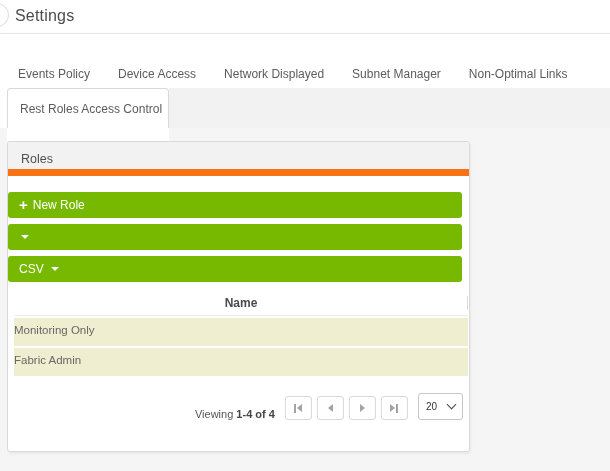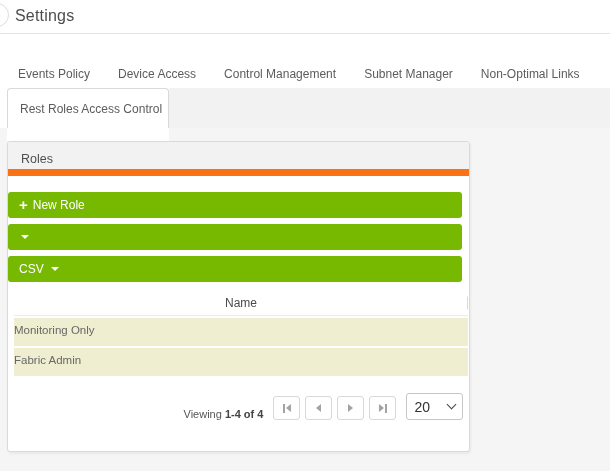--- a/index.html
+++ b/index.html
@@ -77,21 +77,21 @@
   .plus-icon::before { content:'+'; font-size:15px; font-weight:700; line-height:1; }
   .caret-down {
     width:0; height:0; margin-left:2px;
     border-left:4px solid transparent; border-right:4px solid transparent;
     border-top:4.5px solid #ffffff;
   }
   .table { margin-left:6px; margin-top:8px; width:454px; }
   .thead {
     position:relative; height:26px;
     display:flex; align-items:center; justify-content:center;
-    font-size:12px; font-weight:400; color:#4a4a4a;
+    font-size:12px; font-weight:700; color:#4a4a4a;
     border-bottom:1px solid #ececec;
   }
   .filter-row {
     position:relative; height:28px;
     display:flex; align-items:center;
     border-bottom:2px solid #a9cc40;
   }
   .filter-row input {
     width:432px; height:18px;
     border:1px solid #cccccc; border-radius:9px;
@@ -124,43 +124,43 @@
     background:#fff; border:1px solid #d9d9d9; border-radius:3px;
     display:flex; align-items:center; justify-content:center; gap:1px;
     cursor:pointer; padding:0;
   }
   .tri-l { width:0; height:0; border-top:4px solid transparent; border-bottom:4px solid transparent; border-right:5px solid #a3a3a3; }
   .tri-r { width:0; height:0; border-top:4px solid transparent; border-bottom:4px solid transparent; border-left:5px solid #a3a3a3; }
   .pbar { width:2px; height:9px; background:#a3a3a3; }
   .page-size {
     height:27px; min-width:31px;
     border:1px solid #c6c6c6; border-radius:3px; background:#fff;
-    display:flex; align-items:center; padding:0 7px; gap:18px;
-    font-size:14px; color:#333; cursor:pointer;
+    display:flex; align-items:center; padding:0 7px; gap:11px;
+    font-size:10px; color:#333; cursor:pointer;
   }
   .chev {
     width:7px; height:7px; margin-top:-4px;
     border-right:1.6px solid #444; border-bottom:1.6px solid #444;
     transform:rotate(45deg);
   }
 </style>
 </head>
 <body>
 
 <div class="content-bg"></div>
 <div class="tabstrip-gray"></div>
 
 <div class="corner-circle"></div>
 <div class="app-title">Settings</div>
 <div class="top-divider"></div>
 
 <nav class="tabs-row1">
   <span>Events Policy</span>
   <span>Device Access</span>
-  <span>Control Management</span>
+  <span>Network Displayed</span>
   <span>Subnet Manager</span>
   <span>Non-Optimal Links</span>
 </nav>
 
 <div class="tab-underlay"></div>
 <div class="tab-active">
   <span>Rest Roles Access Control</span>
 </div>
 
 <section class="panel">

